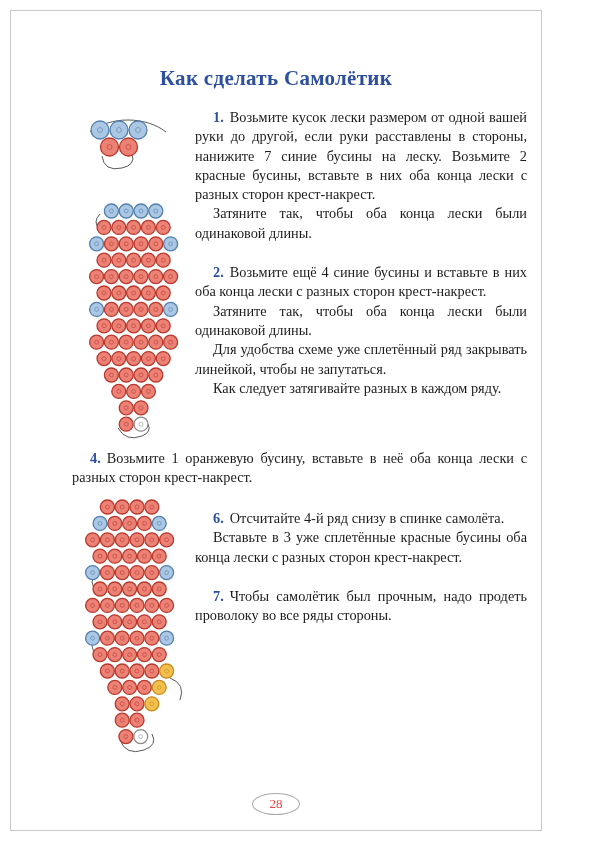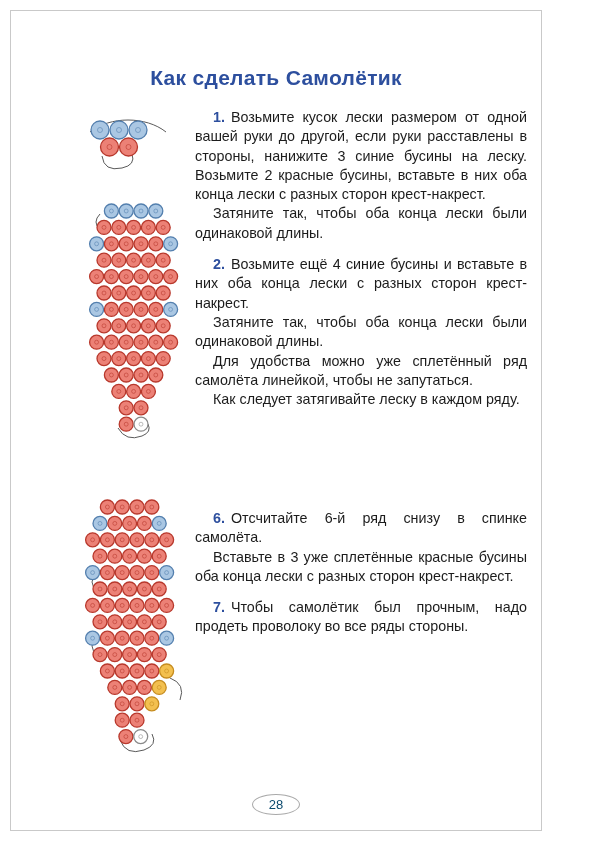--- a/index.html
+++ b/index.html
@@ -1,20 +1,20 @@
 <!DOCTYPE html>
 <html lang="ru"><head>
 <meta charset="utf-8">
 <style>
   html,body{margin:0;padding:0;background:#ffffff;}
   .page{
     position:relative;
     width:552px;height:841px;
     background:#ffffff;
-    font-family:Liberation Sans, sans-serif;
+    font-family:Liberation Serif, serif;
     color:#1c1c1c;
     overflow:hidden;
   }
   .frame{
     position:absolute;
     left:10px;top:10px;right:10px;bottom:10px;
     border:1px solid #c9c9c9;
     pointer-events:none;
   }
   .title{
@@ -28,21 +28,21 @@
     letter-spacing:0.3px;
   }
   .col{position:absolute;}
   .col p{
     margin:0;
     font-size:14.3px;
     line-height:19.3px;
     text-align:justify;
     text-indent:18px;
   }
-  .col p.numbered{margin-top:12px;}
+  .col p.numbered{margin-top:20px;}
   .col p:first-child{margin-top:0;}
   .num{
     font-weight:bold;
     color:#2d4f9e;
     margin-right:6px;
   }
   .num:empty{display:none;}
   .diag{position:absolute;}
   .thread{fill:none;stroke:#5a5a5a;stroke-width:1;}
   .pagenum-wrap{
@@ -50,21 +50,21 @@
     left:0;bottom:26px;width:100%;
     text-align:center;
   }
   .pagenum{
     display:inline-block;
     min-width:26px;
     padding:2px 10px;
     border:1px solid #a9a9a9;
     border-radius:50%;
     font-size:13px;
-    color:#0c4a6e;
+    color:#ef4444;
   }
 </style>
 </head>
 <body>
 
 <div class="page">
   <div class="frame"></div>
 
   <h1 class="title">Как сделать Самолётик</h1>
 
@@ -355,31 +355,34 @@
       <circle cx="38.2" cy="224.2" r="1.9600000000000002" fill="none" stroke="#b8382c" stroke-width="0.8" opacity="0.7"></circle>
       <circle cx="53" cy="224.2" r="7" fill="#ec8176" stroke="#b8382c" stroke-width="1.3"></circle>
       <circle cx="53" cy="224.2" r="1.9600000000000002" fill="none" stroke="#b8382c" stroke-width="0.8" opacity="0.7"></circle>
       <circle cx="41.900000000000006" cy="240.59999999999997" r="7" fill="#ec8176" stroke="#b8382c" stroke-width="1.3"></circle>
       <circle cx="41.900000000000006" cy="240.59999999999997" r="1.9600000000000002" fill="none" stroke="#b8382c" stroke-width="0.8" opacity="0.7"></circle>
       <circle cx="56.7" cy="240.59999999999997" r="7" fill="#ffffff" stroke="#8a8a8a" stroke-width="1.3"></circle>
       <circle cx="56.7" cy="240.59999999999997" r="1.9600000000000002" fill="none" stroke="#8a8a8a" stroke-width="0.8" opacity="0.7"></circle>
     </svg>
 
   <div class="col" style="left:195px;top:108px;width:332px;">
-    <p class="numbered"><span class="num">1.</span><span>Возьмите кусок лески размером от одной вашей руки до другой, если руки расставлены в стороны, нанижите 3 синие бусины на леску. Возьмите 2 красные бусины, вставьте в них оба конца лески с разных сторон крест-накрест.</span></p>
+    <p class="numbered"><span class="num">1.</span><span>Возьмите кусок лески размером от одной вашей руки до другой, если руки расставлены в стороны, нанижите 7 синие бусины на леску. Возьмите 2 красные бусины, вставьте в них оба конца лески с разных сторон крест-накрест.</span></p>
     <p><span>Затяните так, чтобы оба конца лески были одинаковой длины.</span></p>
     <p class="numbered"><span class="num">2.</span><span>Возьмите ещё 4 синие бусины и вставьте в них оба конца лески с разных сторон крест-накрест.</span></p>
     <p><span>Затяните так, чтобы оба конца лески были одинаковой длины.</span></p>
-    <p><span>Для удобства можно уже сплетённый ряд самолёта линейкой, чтобы не запутаться.</span></p>
-    <p><span>Как следует затягивайте леску в каждом ряду.</span></p>
+    <p><span>Для удобства схеме уже сплетённый ряд закрывать линейкой, чтобы не запутаться.</span></p>
+    <p><span>Как следует затягивайте разных в каждом ряду.</span></p>
   </div>
 
+  <div class="col" style="left:72px;top:449px;width:455px;">
+    <p class="numbered"><span class="num">4.</span><span>Возьмите 1 оранжевую бусину, вставьте в неё оба конца лески с разных сторон крест-накрест.</span></p>
+  </div>
 
   <div class="col" style="left:195px;top:509px;width:332px;">
-    <p class="numbered"><span class="num">6.</span><span>Отсчитайте 6-й ряд снизу в спинке самолёта.</span></p>
+    <p class="numbered"><span class="num">6.</span><span>Отсчитайте 4-й ряд снизу в спинке самолёта.</span></p>
     <p><span>Вставьте в 3 уже сплетённые красные бусины оба конца лески с разных сторон крест-накрест.</span></p>
     <p class="numbered"><span class="num">7.</span><span>Чтобы самолётик был прочным, надо продеть проволоку во все ряды стороны.</span></p>
   </div>
 
   <div class="pagenum-wrap">
     <span class="pagenum">28</span>
   </div>
 </div>
 
 </body></html>

